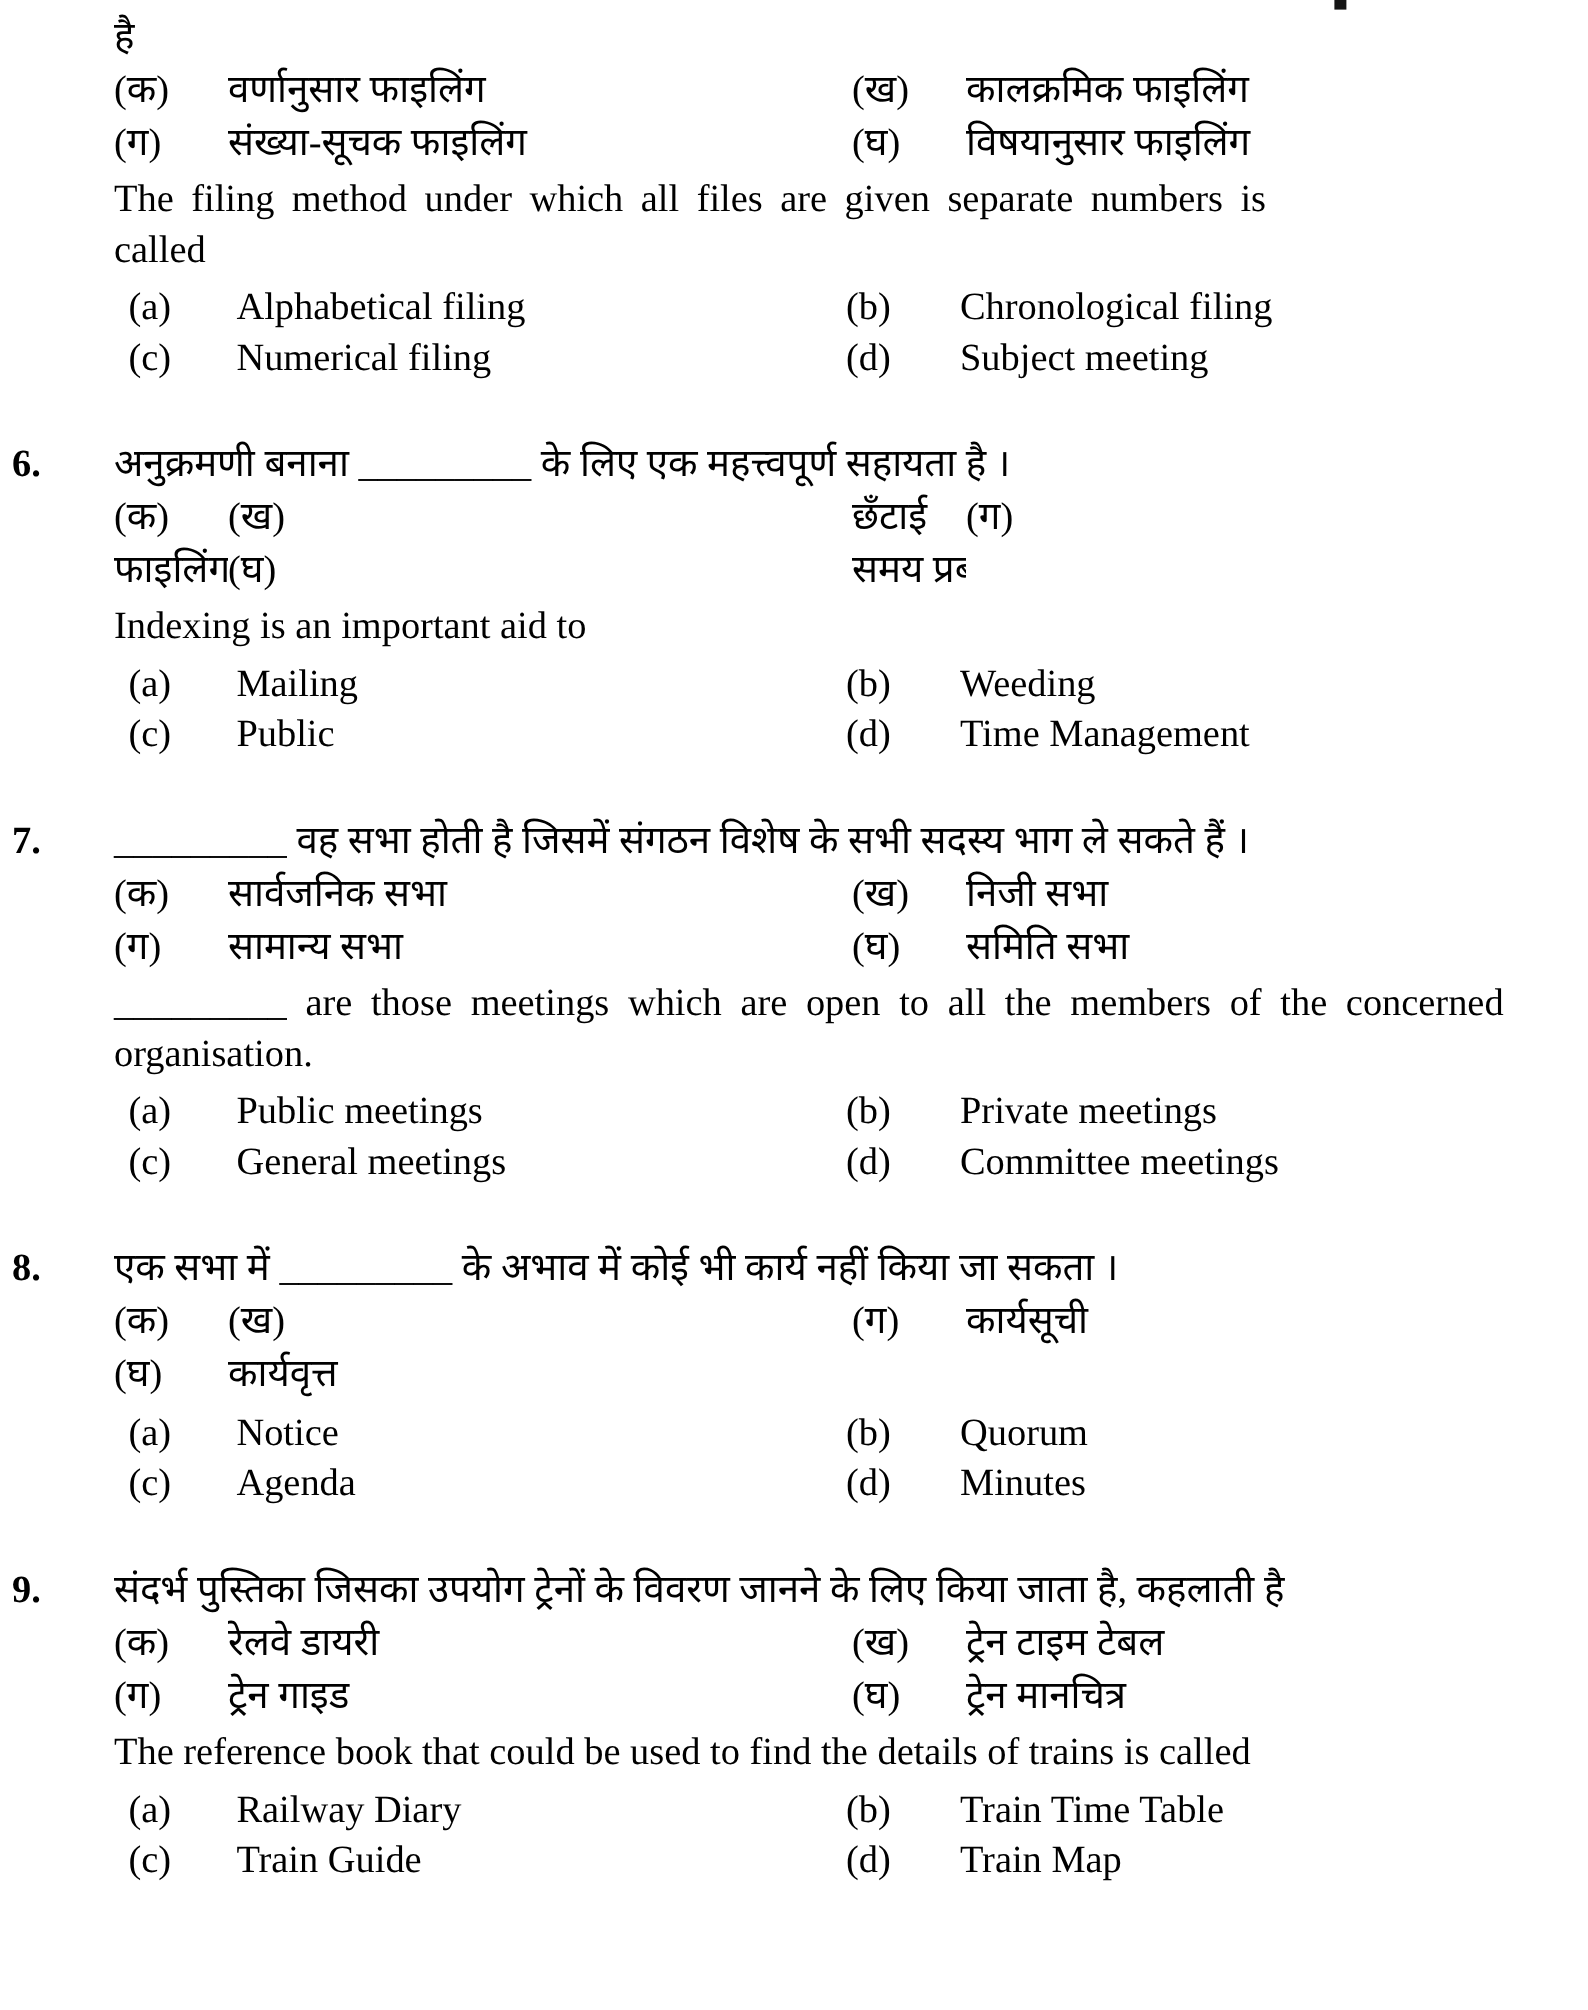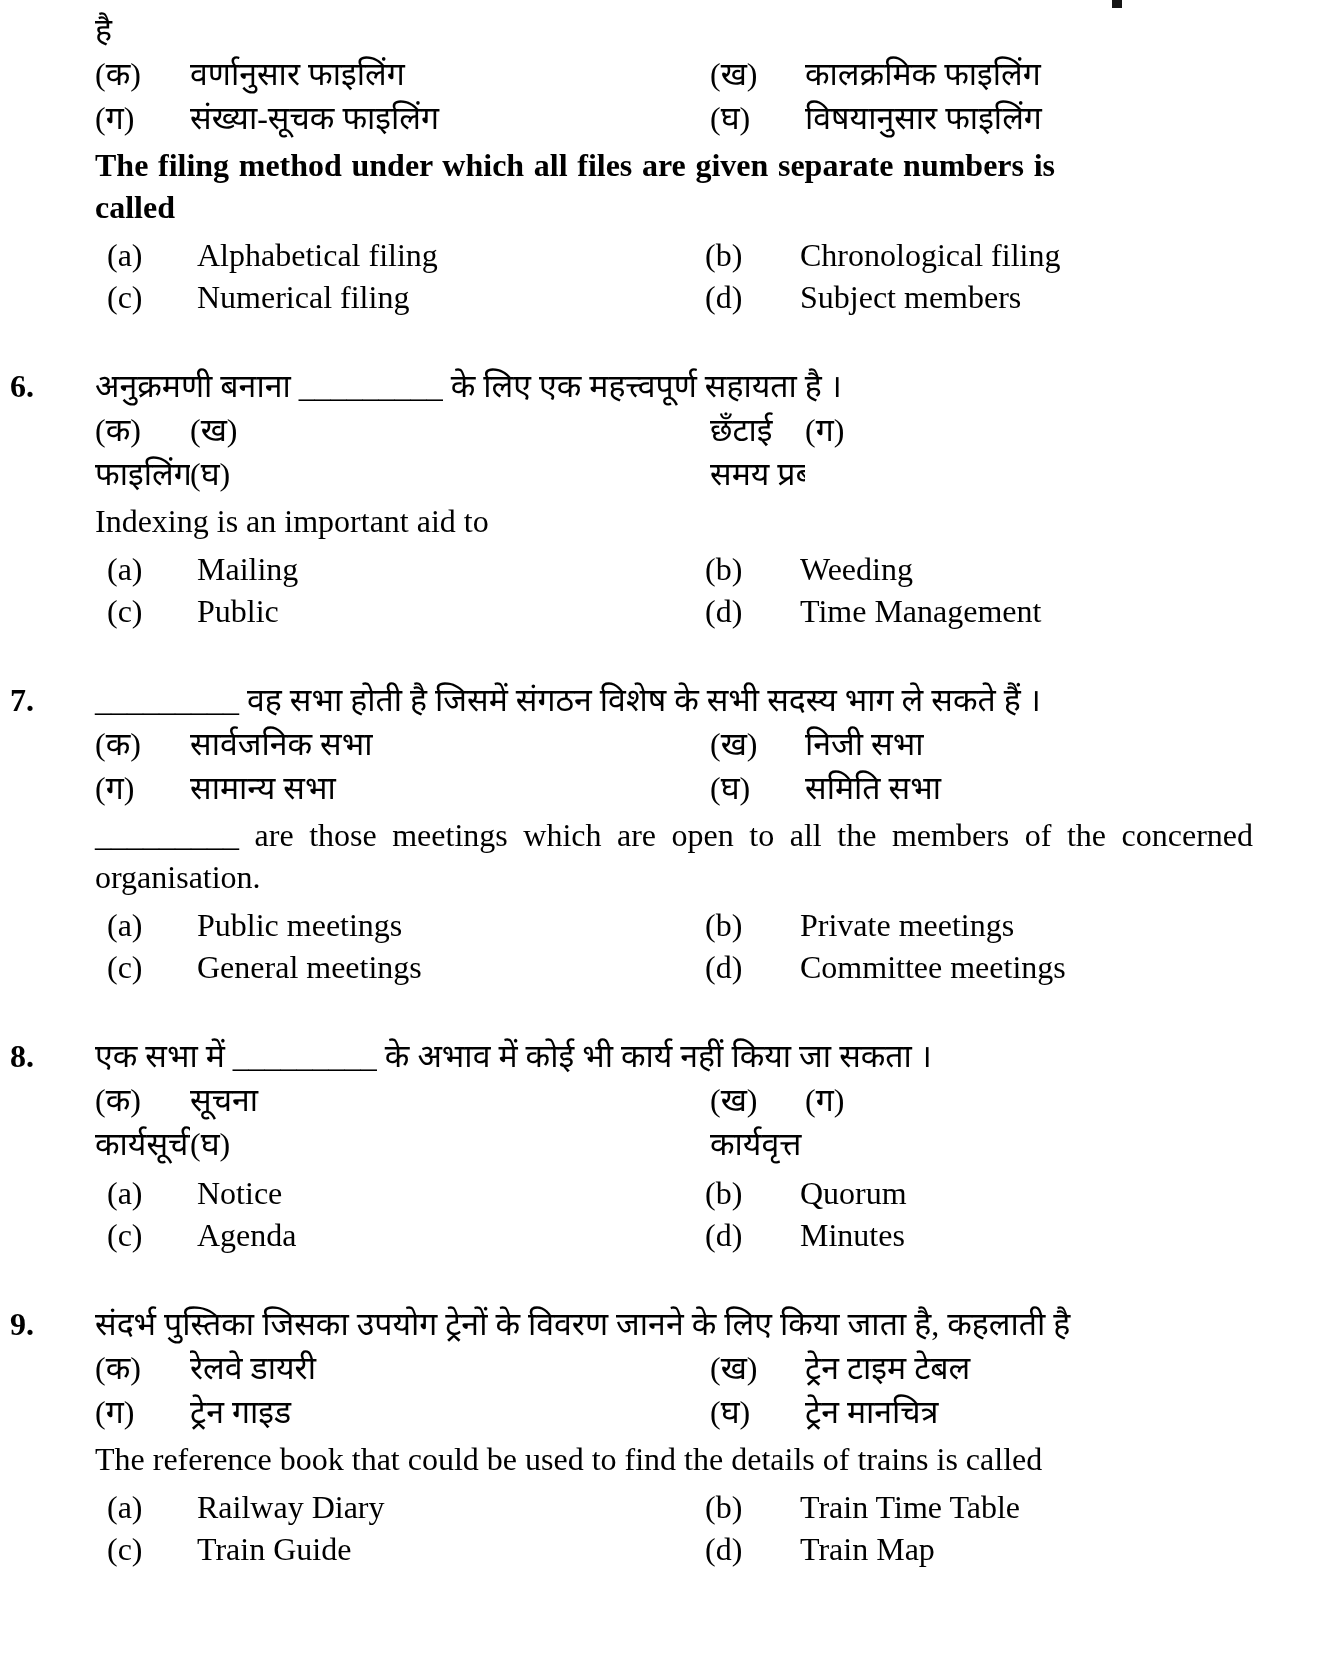--- a/index.html
+++ b/index.html
@@ -15,21 +15,21 @@
     font-family: "Liberation Serif", "DejaVu Serif", serif;
     color: #000;
   }
   .q { display: grid; grid-template-columns: 85px 1fr; }
   .q + .q { margin-top: 46px; }
   .qnum { font-weight: bold; font-size: 32px; line-height: 44px; }
   .qbody { min-width: 0; }
   .hq { margin: 0; font-size: 32px; line-height: 44px; }
   .eq { margin: 4px 0 0 0; font-size: 32px; line-height: 42px; }
   .eq.jus { text-align: justify; }
-  .eq.narrow { max-width: 960px; font-weight: bold; }
+  .eq.narrow { max-width: 960px; }
   .opts {
     display: grid;
     grid-template-columns: 95px 520px 95px 1fr;
     font-size: 32px;
     line-height: 44px;
   }
   .opts.eng {
     margin-top: 6px;
     padding-left: 12px;
     grid-template-columns: 90px 508px 95px 1fr;
@@ -67,21 +67,21 @@
       </div>
       <p class="eq jus narrow">The filing method under which all files are given separate numbers is called</p>
       <div class="opts eng">
         <span class="ol">(a)</span>
         <span class="ot">Alphabetical filing</span>
         <span class="ol">(b)</span>
         <span class="ot">Chronological filing</span>
         <span class="ol">(c)</span>
         <span class="ot">Numerical filing</span>
         <span class="ol">(d)</span>
-        <span class="ot">Subject members</span>
+        <span class="ot">Subject meeting</span>
       </div>
     </div>
   </section>
 
   <section class="q">
     <div class="qnum">6.</div>
     <div class="qbody">
       <p class="hq">अनुक्रमणी बनाना _________ के लिए एक महत्त्वपूर्ण सहायता है ।</p>
       <div class="opts">
         <span class="ol">(क)</span>
@@ -133,21 +133,20 @@
       </div>
     </div>
   </section>
 
   <section class="q">
     <div class="qnum">8.</div>
     <div class="qbody">
       <p class="hq">एक सभा में _________ के अभाव में कोई भी कार्य नहीं किया जा सकता ।</p>
       <div class="opts">
         <span class="ol">(क)</span>
-        <span class="ot">सूचना</span>
         <span class="ol">(ख)</span>
         <span class="ol">(ग)</span>
         <span class="ot">कार्यसूची</span>
         <span class="ol">(घ)</span>
         <span class="ot">कार्यवृत्त</span>
       </div>
       <div class="opts eng">
         <span class="ol">(a)</span>
         <span class="ot">Notice</span>
         <span class="ol">(b)</span>

